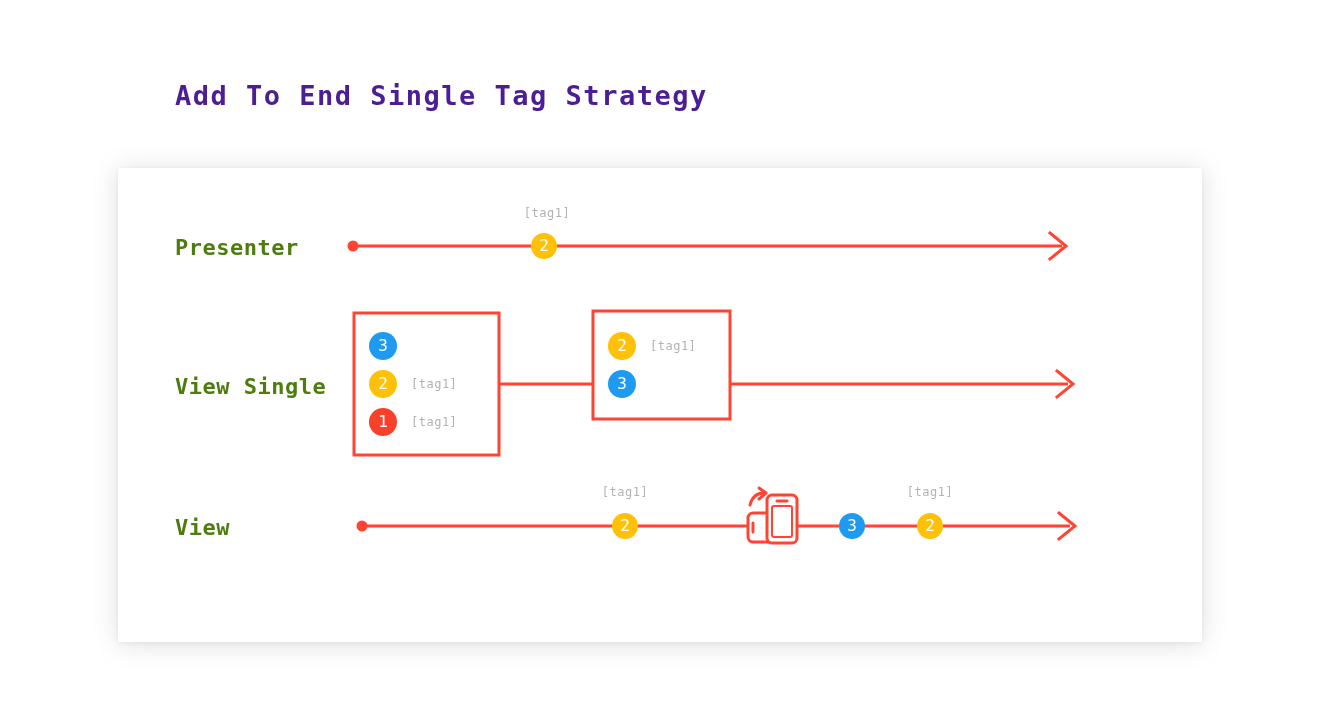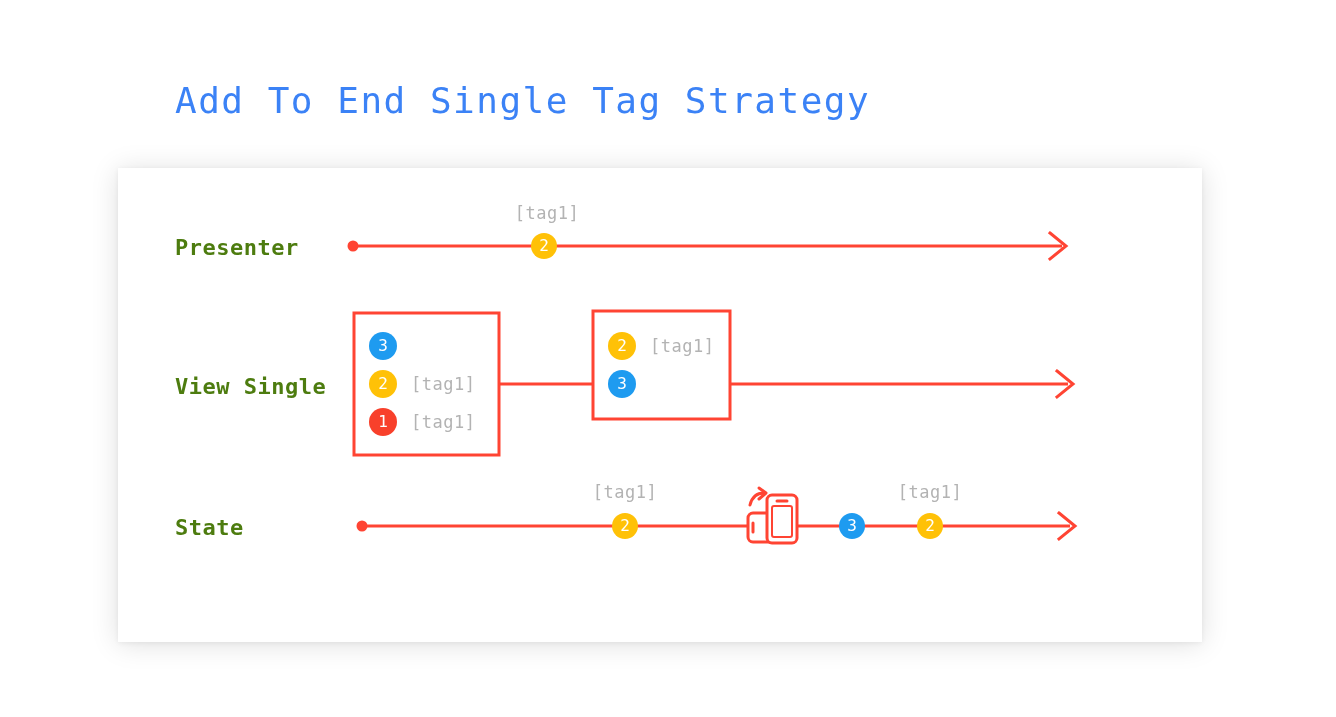--- a/index.html
+++ b/index.html
@@ -13,24 +13,24 @@
     position: relative;
     font-family: "DejaVu Sans Mono", "Liberation Mono", monospace;
     overflow: hidden;
   }
 
   
   #diagram-title {
     position: absolute;
     left: 175px;
     top: 80px;
-    font-size: 36px;
-    font-weight: normal;
+    font-size: 27px;
+    font-weight: bold;
     letter-spacing: 1.5px;
-    color: #3b82f6;
+    color: #4c1d95;
     white-space: nowrap;
   }
 
   
   #diagram-card {
     position: absolute;
     left: 118px;
     top: 168px;
     width: 1084px;
     height: 474px;
@@ -76,40 +76,40 @@
     transform: translate(-50%, -50%);
     box-sizing: border-box;
   }
   .c-blue   { background: #1E9BF0; }
   .c-yellow { background: #FFC107; }
   .c-red    { background: #F8402B; }
 
   
   .tag-label {
     position: absolute;
-    font-size: 17px;
+    font-size: 12px;
     color: #b3b3b3;
     letter-spacing: 0.5px;
     white-space: nowrap;
     transform: translate(-50%, -50%);
   }
   .tag-label.left-anchor { transform: translate(0, -50%); }
 </style>
 </head>
 <body>
 
 <div id="diagram-title">Add To End Single Tag Strategy</div>
 
 <div id="diagram-card"></div>
 
 <div class="lane-label" id="lane-label-presenter">Presenter</div>
 
 <div class="lane-label" id="lane-label-viewstate">View Single</div>
 
-<div class="lane-label" id="lane-label-view">State</div>
+<div class="lane-label" id="lane-label-view">View</div>
 
 <svg id="diagram-svg" viewBox="0 0 1336 717" xmlns="http://www.w3.org/2000/svg">
 
   <g>
     <circle cx="353" cy="246" r="5.5" fill="#FF4433"></circle>
     <line x1="353" y1="246" x2="1062" y2="246" stroke="#FF4433" stroke-width="3"></line>
     <polyline points="1050,233 1066,246 1050,259" fill="none" stroke="#FF4433" stroke-width="3" stroke-linecap="square"></polyline>
   </g>
 
   <g>

